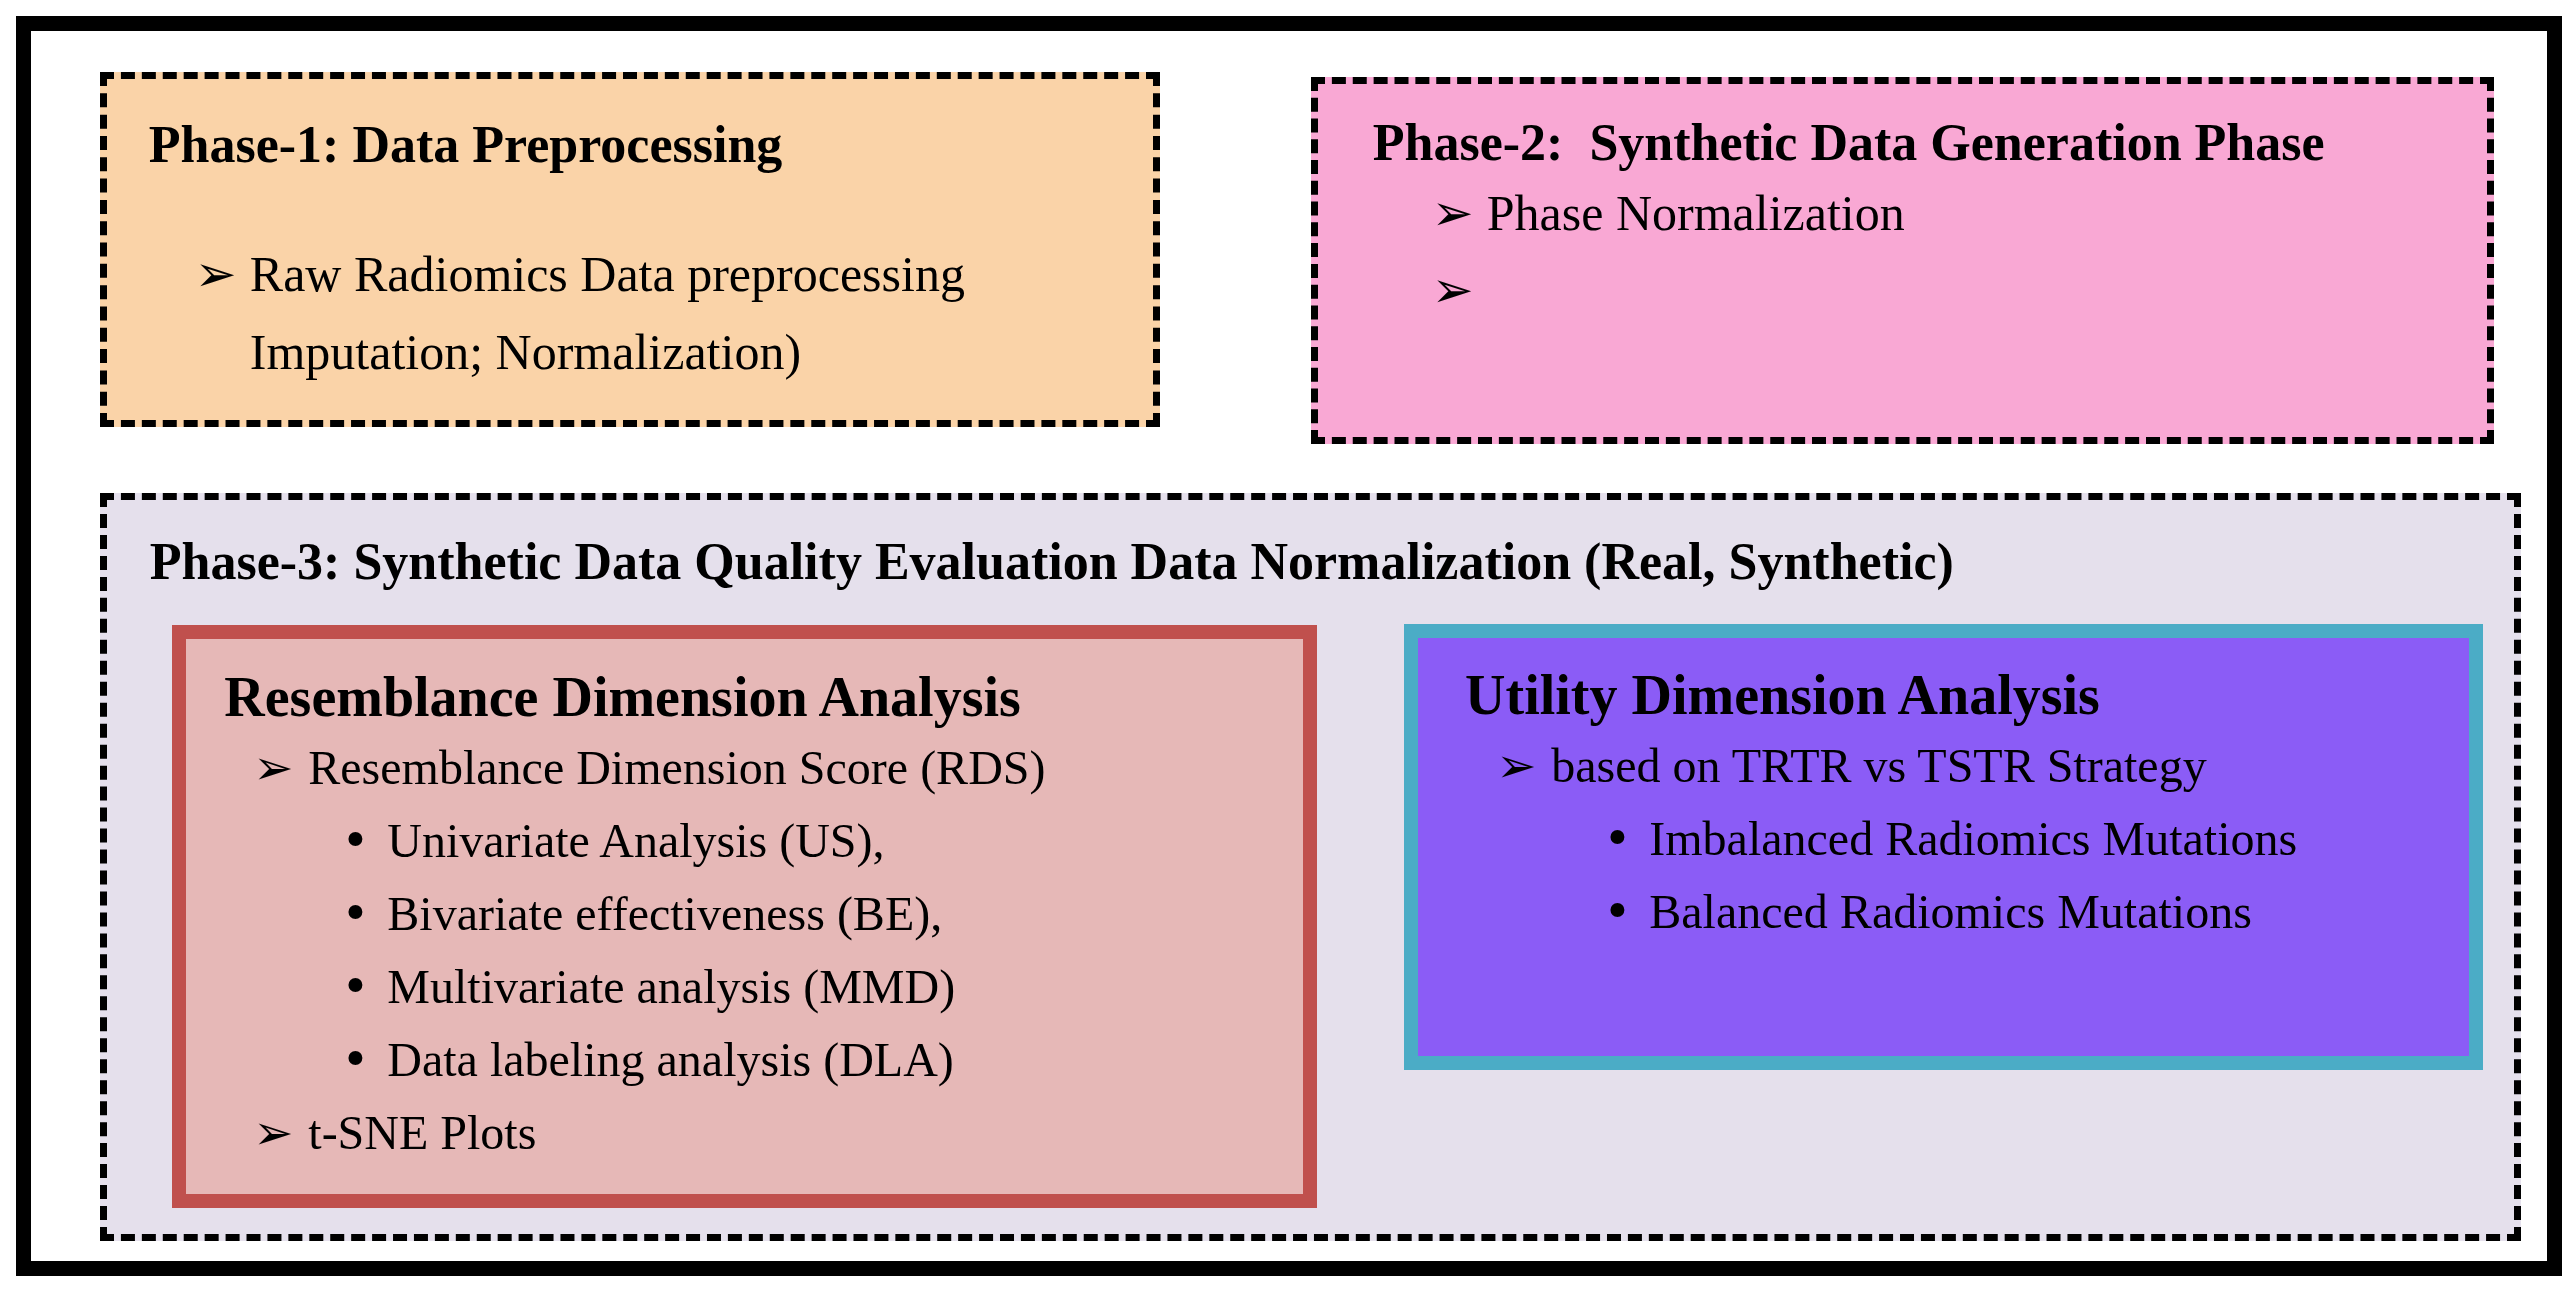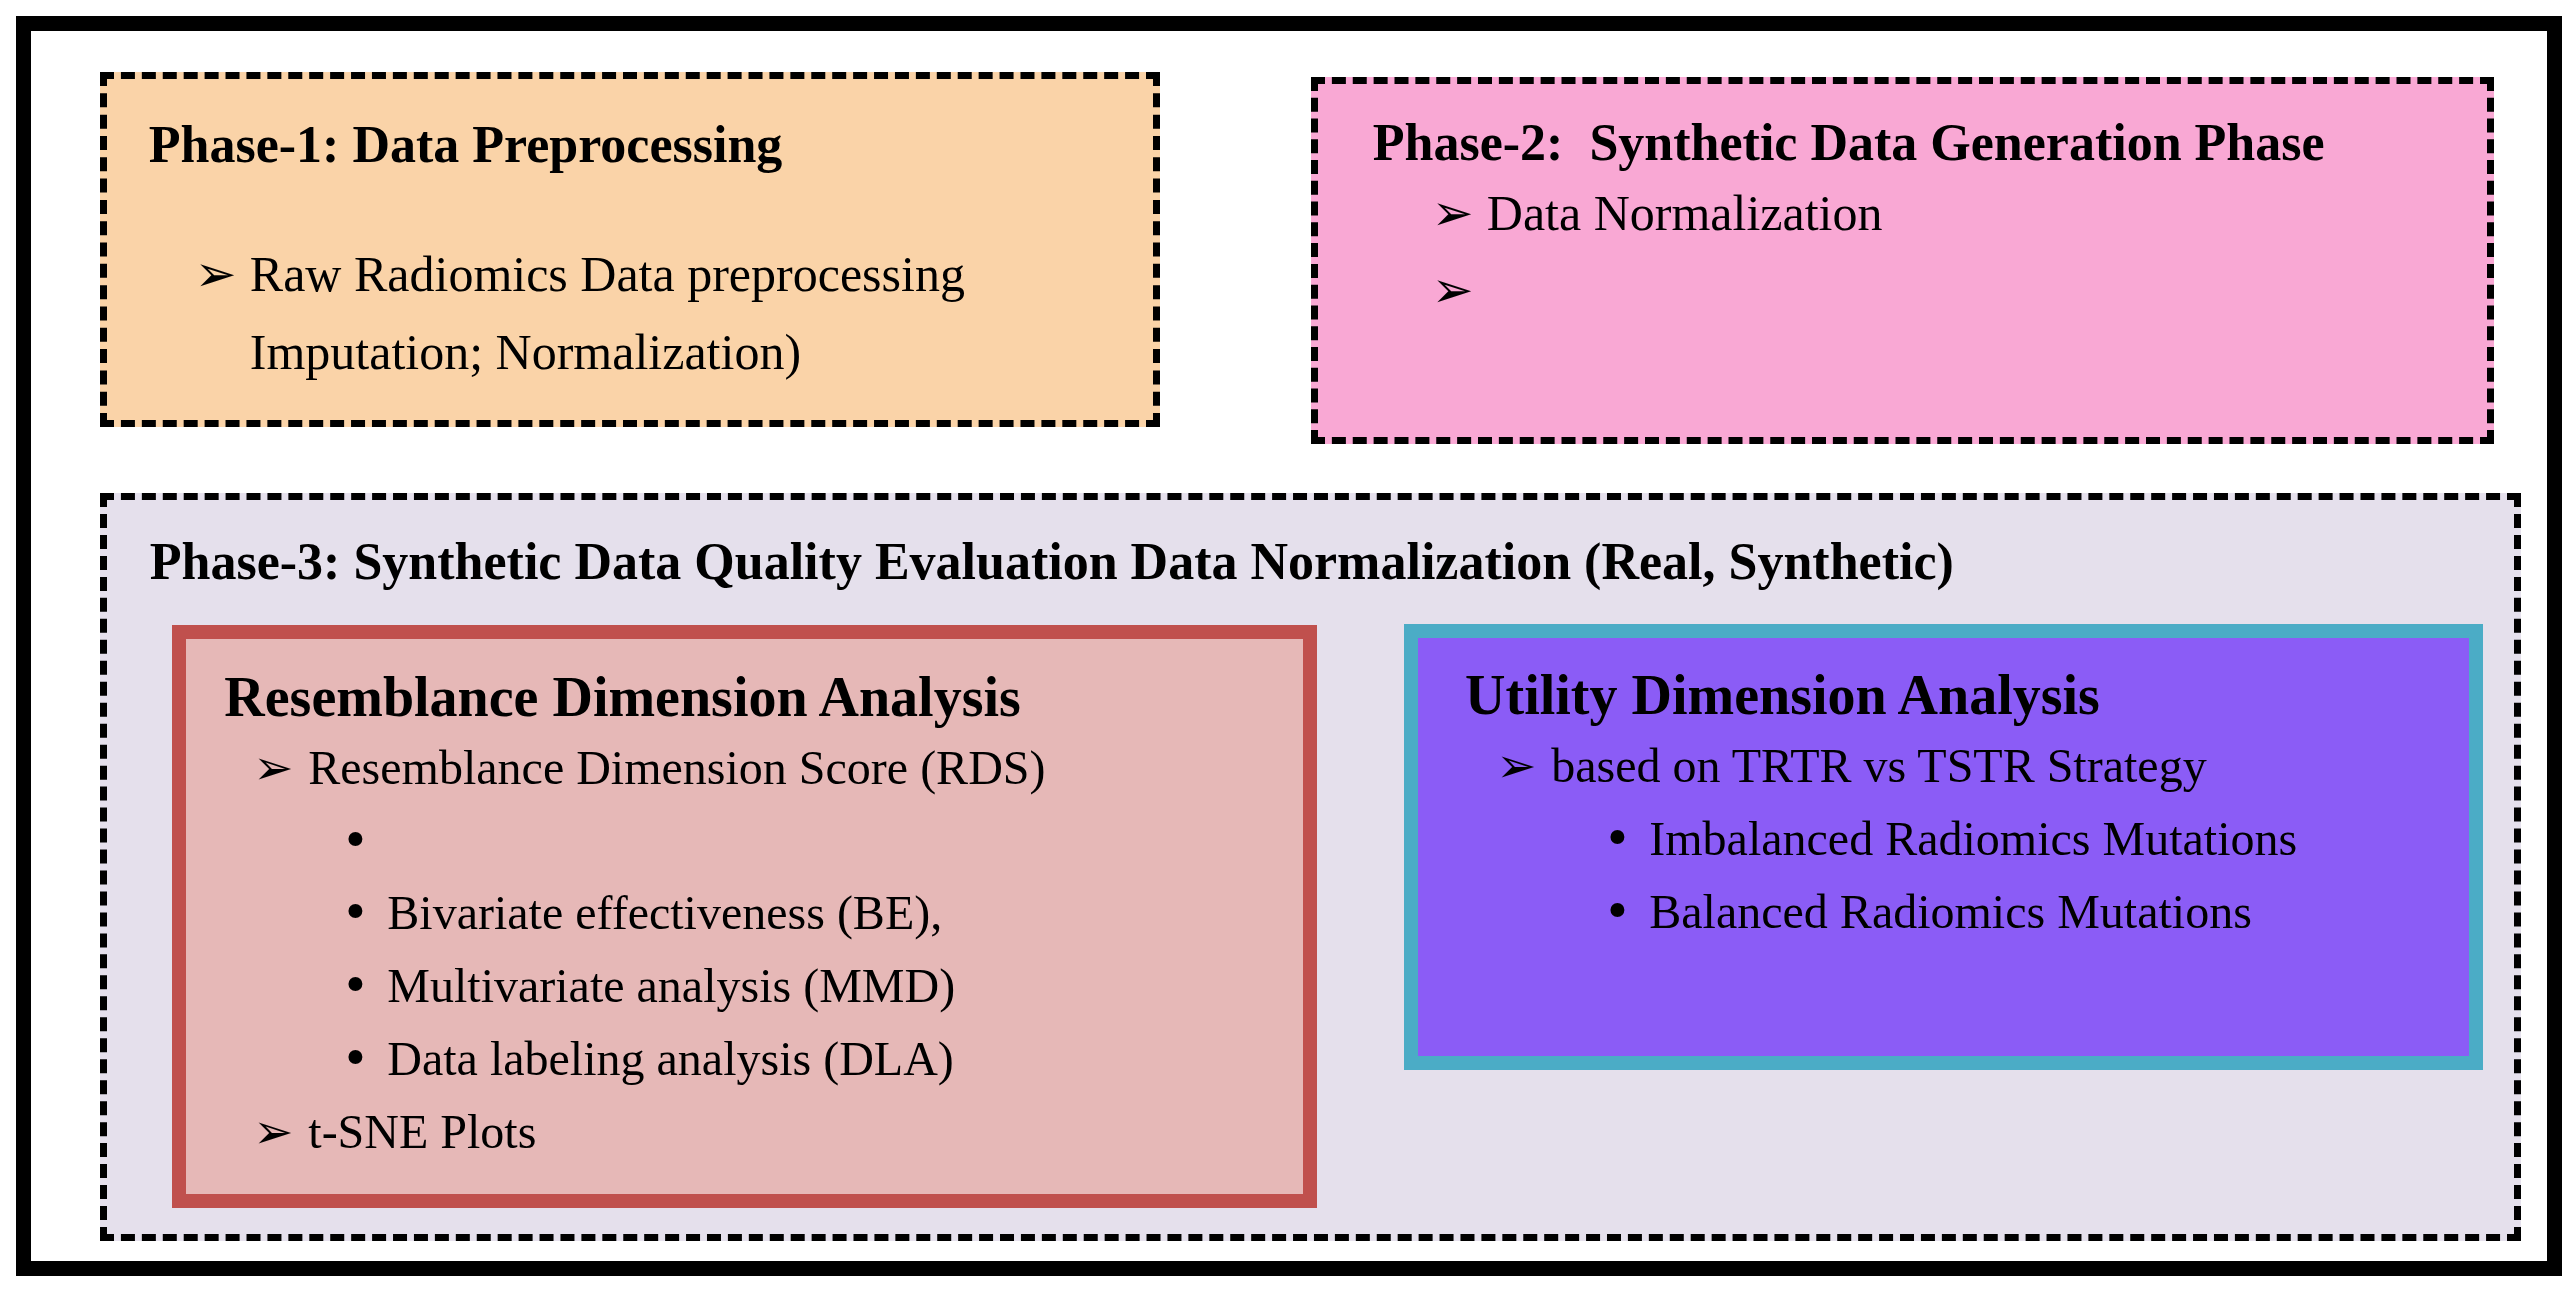--- a/index.html
+++ b/index.html
@@ -61,39 +61,40 @@
           <span class="bline">Imputation; Normalization)</span>
         </span>
       </div>
     </div>
 
     <div class="box phase2">
       <div class="title">Phase-2:  Synthetic Data Generation Phase</div>
       <div class="row">
         <span class="marker arrow">➢</span>
         <span class="btext">
-          <span class="bline">Data Normalization</span>
+          <span class="bline">Phase Normalization</span>
         </span>
       </div>
       <div class="row">
         <span class="marker arrow">➢</span>
       </div>
     </div>
 
     <div class="box phase3">
       <div class="title">Phase-3: Synthetic Data Quality Evaluation Data Normalization (Real, Synthetic)</div>
 
       <div class="inner resemblance">
         <div class="title">Resemblance Dimension Analysis</div>
         <div class="row l1">
           <span class="marker arrow">➢</span>
           <span class="bline">Resemblance Dimension Score (RDS)</span>
         </div>
         <div class="row l2">
           <span class="marker dot">•</span>
+          <span class="bline">Univariate Analysis (US),</span>
         </div>
         <div class="row l2">
           <span class="marker dot">•</span>
           <span class="bline">Bivariate effectiveness (BE),</span>
         </div>
         <div class="row l2">
           <span class="marker dot">•</span>
           <span class="bline">Multivariate analysis (MMD)</span>
         </div>
         <div class="row l2">

